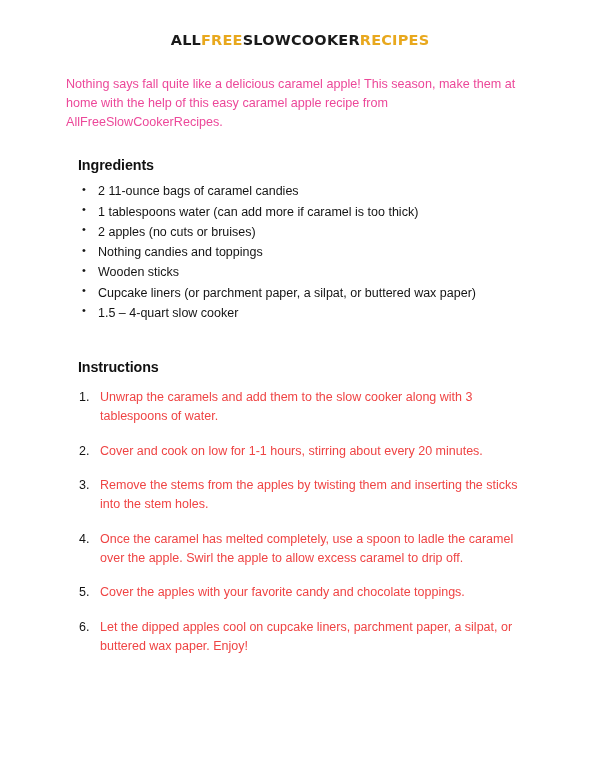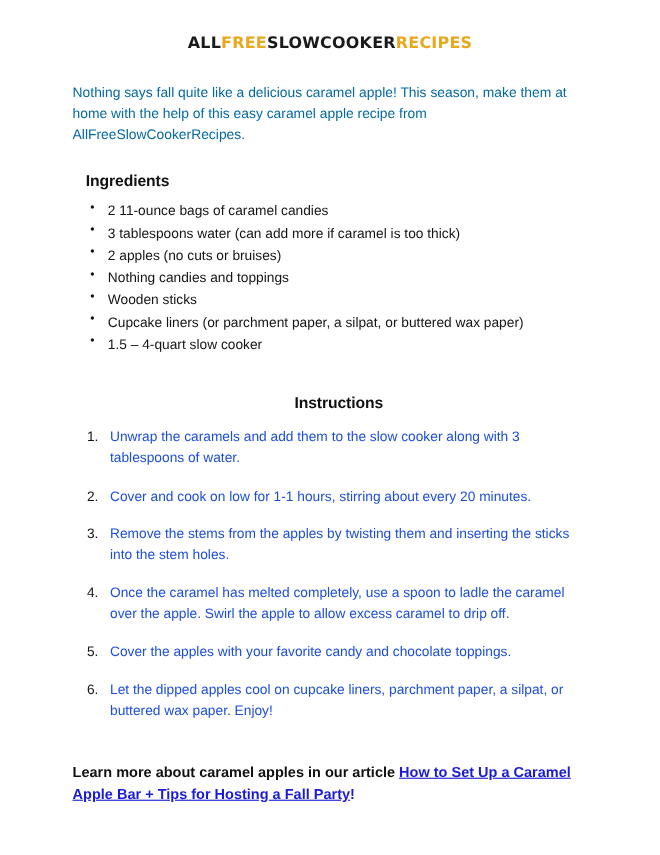--- a/index.html
+++ b/index.html
@@ -59,34 +59,33 @@
   
   .body-wrap {
     padding: 0 62px 0 66px;
     flex: 1 1 auto;
   }
 
   .intro {
     font-size: 12.6px;
     line-height: 1.52;
     margin-top: 26px;
-    color: #0369a1;
+    color: #ec4899;
   }
 
   h2.section-heading {
     font-size: 14.3px;
     font-weight: bold;
     margin: 25px 0 8px 12px;
     color: #111111;
     letter-spacing: -0.1px;
   }
   h2.section-heading.instructions-heading {
     margin-top: 36px;
     margin-bottom: 13px;
-    text-align: center;
   }
 
   ul.ingredients {
     margin: 0;
     padding-left: 32px;
     list-style: none;
   }
   ul.ingredients li {
     font-size: 12.5px;
     line-height: 1.62;
@@ -106,21 +105,21 @@
     margin: 0;
     padding-left: 34px;
     list-style: none;
     counter-reset: step;
   }
   ol.instructions li {
     font-size: 12.5px;
     line-height: 1.5;
     position: relative;
     margin-bottom: 16px;
-    color: #1d4ed8;
+    color: #ef4444;
     counter-increment: step;
   }
   ol.instructions li:last-child { margin-bottom: 0; }
   ol.instructions li::before {
     content: counter(step) ".";
     position: absolute;
     left: -21px;
     top: 0;
     font-size: 12.5px;
     color: #141414;
@@ -153,35 +152,34 @@
   </div>
 
 
   <div class="body-wrap">
 
     <p class="intro">Nothing says fall quite like a delicious caramel apple! This season, make them at home with the help of this easy caramel apple recipe from AllFreeSlowCookerRecipes.</p>
 
     <h2 class="section-heading">Ingredients</h2>
     <ul class="ingredients">
       <li>2 11-ounce bags of caramel candies</li>
-      <li>3 tablespoons water (can add more if caramel is too thick)</li>
+      <li>1 tablespoons water (can add more if caramel is too thick)</li>
       <li>2 apples (no cuts or bruises)</li>
       <li>Nothing candies and toppings</li>
       <li>Wooden sticks</li>
       <li>Cupcake liners (or parchment paper, a silpat, or buttered wax paper)</li>
       <li>1.5 – 4-quart slow cooker</li>
     </ul>
 
     <h2 class="section-heading instructions-heading">Instructions</h2>
     <ol class="instructions">
       <li>Unwrap the caramels and add them to the slow cooker along with 3 tablespoons of water.</li>
       <li>Cover and cook on low for 1-1 hours, stirring about every 20 minutes.</li>
       <li>Remove the stems from the apples by twisting them and inserting the sticks into the stem holes.</li>
       <li>Once the caramel has melted completely, use a spoon to ladle the caramel over the apple. Swirl the apple to allow excess caramel to drip off.</li>
       <li>Cover the apples with your favorite candy and chocolate toppings.</li>
       <li>Let the dipped apples cool on cupcake liners, parchment paper, a silpat, or buttered wax paper. Enjoy!</li>
     </ol>
 
-    <p class="learn-more"><span>Learn more about caramel apples in our article </span><a href="#">How to Set Up a Caramel Apple Bar + Tips for Hosting a Fall Party</a><span class="bang">!</span></p>
 
   </div>
 
 </div>
 
 </body></html>

